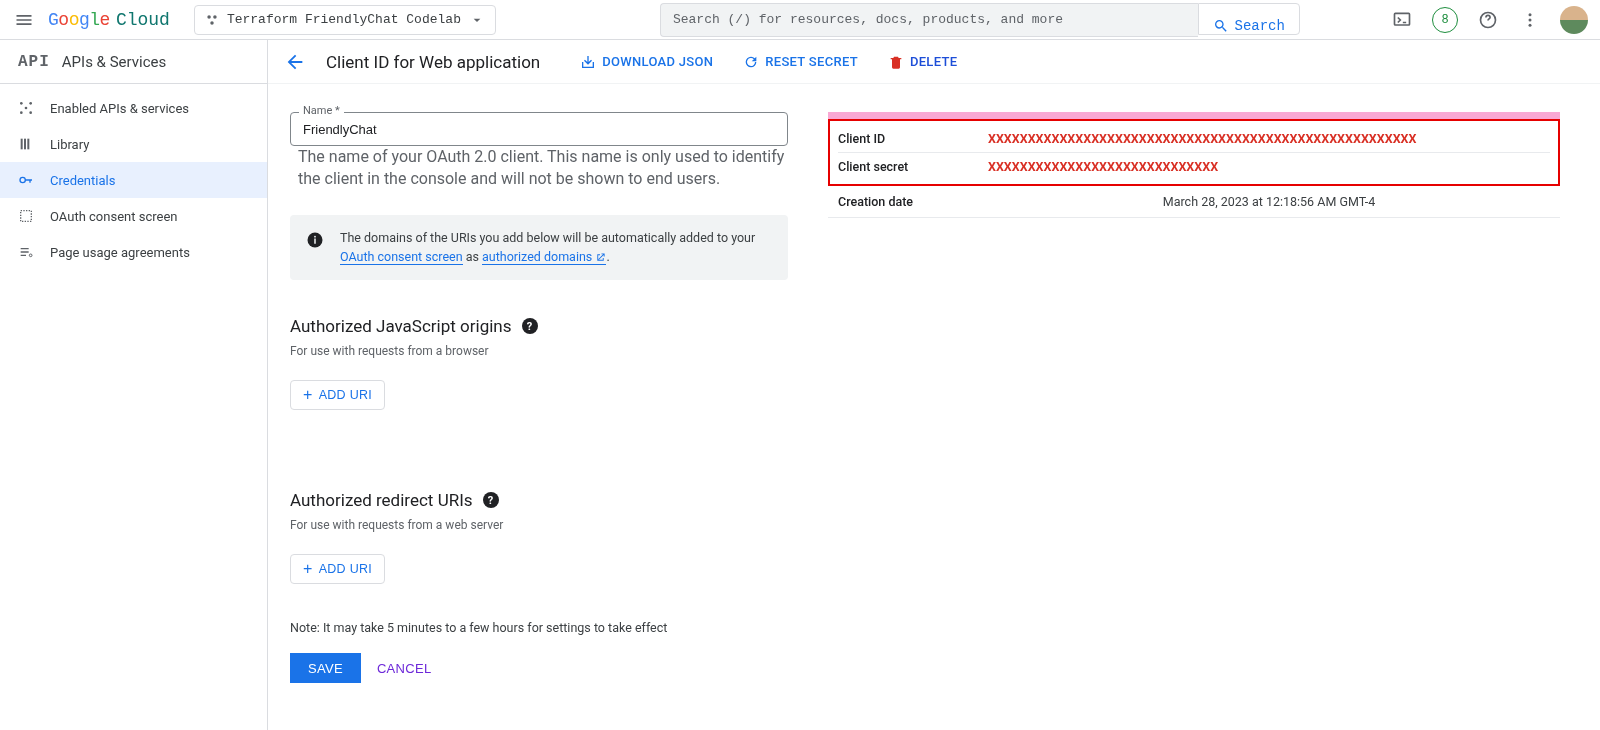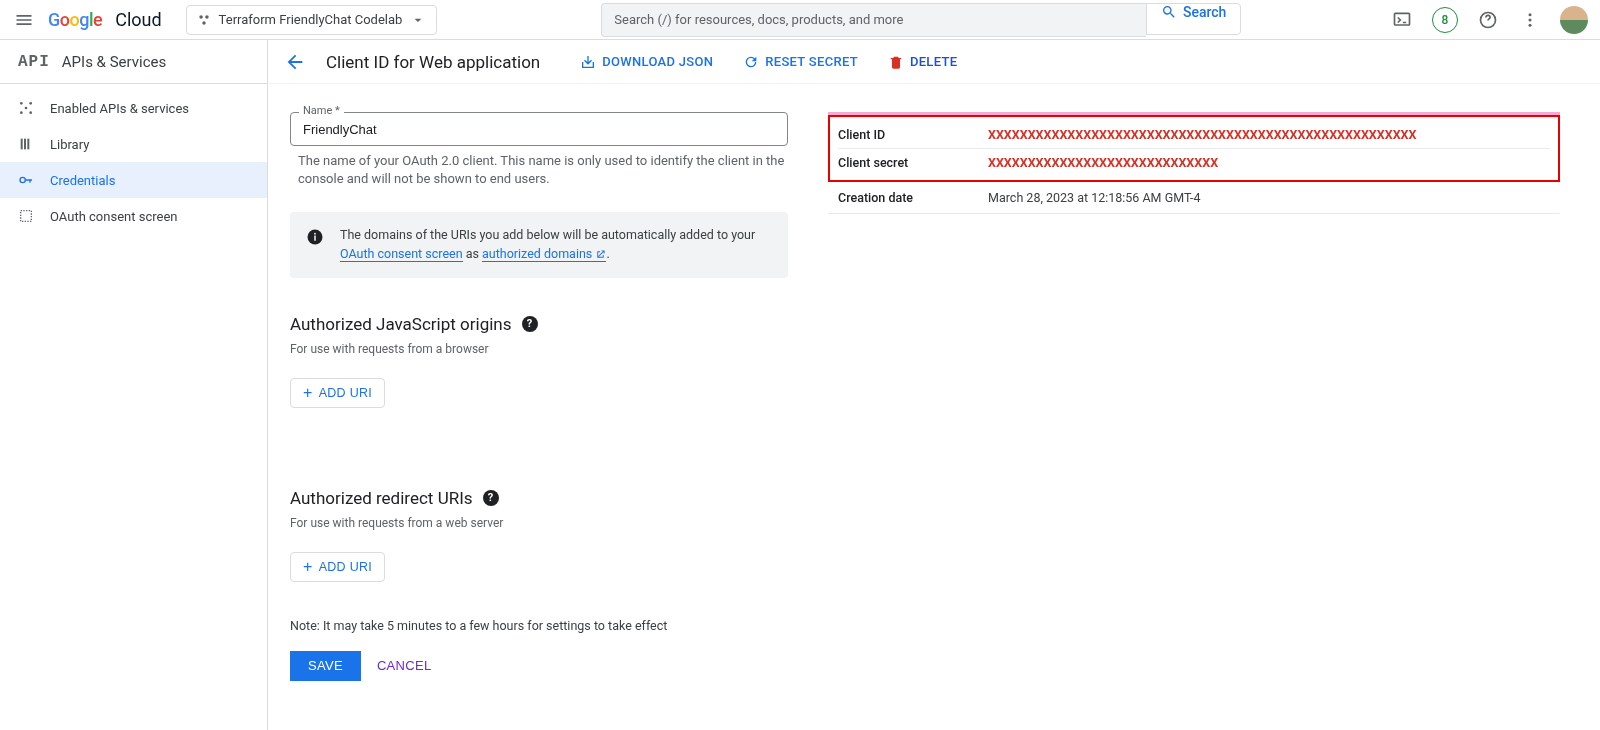--- a/index.html
+++ b/index.html
@@ -1,29 +1,29 @@
 <!DOCTYPE html>
 <html><head>
 <meta charset="utf-8">
 <style>
   * { box-sizing: border-box; margin: 0; padding: 0; }
   body { font-family: "Google Sans", Roboto, Arial, sans-serif; font-size: 13px; color: #202124; background: #fff; height: 730px; overflow: hidden; }
   
   
-  .topbar { height: 40px; border-bottom: 1px solid #dadce0; display: flex; align-items: center; padding: 0 12px; gap: 12px; }
+  .topbar { height: 40px; border-bottom: 1px solid #dadce0; display: flex; align-items: center; padding: 0 12px; gap: 12px; font-family: Liberation Mono, monospace; }
   .menu-icon { width: 24px; height: 24px; display: flex; align-items: center; justify-content: center; cursor: pointer; }
   .logo { display: flex; align-items: center; gap: 2px; font-size: 18px; }
   .logo-google { letter-spacing: -0.5px; font-weight: 500;}
-  .logo-cloud { color: #0f172a; font-weight: 400; margin-left: 11px;}
+  .logo-cloud { color: #0f766e; font-weight: 400; margin-left: 4px;}
   .project-picker { display: flex; align-items: center; gap: 8px; border: 1px solid #dadce0; border-radius: 4px; padding: 4px 10px; height: 30px; cursor: pointer; font-size: 13px; color: #3c4043; margin-left: 12px; }
   .project-picker svg { flex:none; }
   .spacer-sm { width: 140px; }
   .search-wrap { flex: 0 0 640px; display:flex; }
   .search-box { flex: 1; display:flex; align-items:center; background: #f1f3f4; border: 1px solid #dadce0; border-right:none; border-radius: 4px 0 0 4px; height: 32px; padding: 16px 12px; color: #5f6368; font-size: 13px; }
-  .search-btn { display:flex; align-items:flex-start; gap:6px; border:1px solid #dadce0; border-radius: 0 4px 4px 0; height:32px; padding: 0 14px; background:#fff; color:#1a73e8; font-weight:500; font-size:14px; cursor:pointer;}
+  .search-btn { display:flex; align-items:flex-end; gap:6px; border:1px solid #dadce0; border-radius: 0 4px 4px 0; height:32px; padding: 0 14px; background:#fff; color:#1a73e8; font-weight:500; font-size:14px; cursor:pointer;}
   .topbar-right { margin-left:auto; display:flex; align-items:center; gap:18px; }
   .topbar-icon { width:24px; height:24px; display:flex; align-items:center; justify-content:center; color:#5f6368; cursor:pointer; }
   .notif-circle { width:26px; height:26px; border:1.5px solid #1e8e3e; border-radius:50%; display:flex; align-items:center; justify-content:center; color:#1e8e3e; font-size:12px; font-weight:500;}
   .avatar { width:28px; height:28px; border-radius:50%; background: linear-gradient(180deg,#d9b38c 0%, #d9b38c 50%, #5e8a5d 50%, #5e8a5d 100%); }
 
   
   .body-container { display:flex; height: calc(730px - 40px); }
   .sidebar { width: 268px; border-right: 1px solid #dadce0; display:flex; flex-direction:column; }
   .sidebar-header { display:flex; align-items:center; gap:12px; height:44px; padding:0 18px; border-bottom:1px solid #dadce0; font-size:15px; color:#3c4043;}
   .api-logo { font-family: "Courier New", monospace; font-weight:700; font-size:16px; letter-spacing:1px; color:#5f6368;}
@@ -41,21 +41,21 @@
   .hact { display:flex; align-items:center; gap:6px; color:#1a73e8; font-size:13px; font-weight:500; cursor:pointer; letter-spacing:0.3px;}
   .hact.red { color:#1d4ed8; }
 
   .content { display:flex; padding: 28px 0 40px 0; }
   .col-left { width: 560px; padding-left: 22px; padding-right: 40px; }
   .col-right { flex:1; padding-right:40px; }
 
   .field-wrap { position:relative; border:1px solid #80868b; border-radius:4px; height:34px; display:flex; align-items:center; padding:0 12px;}
   .field-label { position:absolute; top:-9px; left:8px; background:#fff; padding:0 4px; font-size:11px; color:#5f6368;}
   .field-input { border:none; outline:none; width:100%; font-size:13px; color:#202124; }
-  .helper { font-size:13px; color:#5f6368; margin-top:6px; line-height:1.4; padding-left:8px;}
+  .helper { font-size:16px; color:#5f6368; line-height:1.4; padding-left:8px;}
 
   .infobox { background:#f1f3f4; border-radius:4px; padding:14px 16px; display:flex; gap:16px; margin-top:24px; }
   .infobox-text { font-size:12.5px; color:#3c4043; line-height:1.5;}
   .infobox-text a { color:#1a73e8; text-decoration:none; border-bottom:1px solid #1a73e8;}
 
   .section { margin-top: 36px; }
   .section-title { display:flex; align-items:center; gap:10px; font-size:17px; color:#202124; font-weight:400;}
   .help-circle { width:16px; height:16px; border-radius:50%; background:#202124; color:#fff; font-size:11px; font-weight:700; display:flex; align-items:center; justify-content:center;}
   .section-sub { font-size:12px; color:#5f6368; margin-top:8px;}
   .add-uri { display:inline-flex; align-items:center; gap:6px; border:1px solid #dadce0; border-radius:4px; height:30px; padding:0 12px; color:#1a73e8; font-size:12.5px; font-weight:500; margin-top:22px; cursor:pointer; letter-spacing:0.3px; background:#fff;}
@@ -65,23 +65,23 @@
   .btn-row { display:flex; gap:16px; margin-top:18px; align-items:center;}
   .btn-primary { background:#1a73e8; color:#fff; border:none; border-radius:0; height:30px; padding:0 18px; font-size:13px; font-weight:500; cursor:pointer; letter-spacing:0.3px;}
   .btn-flat { background:none; border:none; color:#6d28d9; font-size:13px; font-weight:500; cursor:pointer; letter-spacing:0.3px;text-align:center;}
 
   .info-table { border:2px solid #e60000; padding: 4px 8px 4px 8px; }
   .info-row { display:flex; border-top:1px solid #e8eaed; padding:6px 0;}
   .info-row:first-child { border-top:none;}
   .info-label { width:150px; font-size:12.5px; color:#202124; font-weight:500;}
   .info-val { flex:1; font-size:12.5px; color:#d93025; font-weight:700; word-break:break-all;}
   .info-row.plain { border:2px solid transparent; padding:6px 8px;}
-  .info-row.plain .info-val { color:#3c4043; font-weight:400;}
+  .info-row.plain .info-val { color:#3c4043; font-weight:400;text-align:center;}
   .info-block { margin-top:0;}
-  .info-outer { border-top:3px solid #f9a8d4; border-bottom:1px solid #e8eaed;}
+  .info-outer { border-top:7px solid #f9a8d4; border-bottom:1px solid #e8eaed;}
 
   svg { display:block; }
 </style>
 </head>
 <body>
 
 <div class="topbar">
   <div class="menu-icon">
     <svg width="20" height="20" viewBox="0 0 24 24" fill="#5f6368">
         <path d="M3 6h18v2H3V6zm0 5h18v2H3v-2zm0 5h18v2H3v-2z"></path>
@@ -180,20 +180,29 @@
         </span>
         <span>Credentials</span>
       </div>
       <div class="nav-item">
         <span class="nav-icon">
           <svg width="16" height="16" viewBox="0 0 24 24" fill="none" stroke="#5f6368" stroke-width="2" stroke-dasharray="2 2">
               <rect x="4" y="4" width="16" height="16"></rect>
             </svg>
         </span>
         <span>OAuth consent screen</span>
+      </div>
+      <div class="nav-item">
+        <span class="nav-icon">
+          <svg width="16" height="16" viewBox="0 0 24 24" fill="#5f6368">
+              <path d="M4 6h12v2H4zM4 11h12v2H4zM4 16h8v2H4z"></path>
+              <circle cx="19" cy="17" r="2" fill="none" stroke="#5f6368" stroke-width="1.5"></circle>
+            </svg>
+        </span>
+        <span>Page usage agreements</span>
       </div>
     </div>
   </div>
 
   <div class="main">
     <div class="page-header">
       <div class="back-btn">
         <svg width="22" height="22" viewBox="0 0 24 24" fill="#1a73e8">
             <path d="M20 11H7.83l5.59-5.59L12 4l-8 8 8 8 1.41-1.41L7.83 13H20v-2z"></path>
           </svg>

